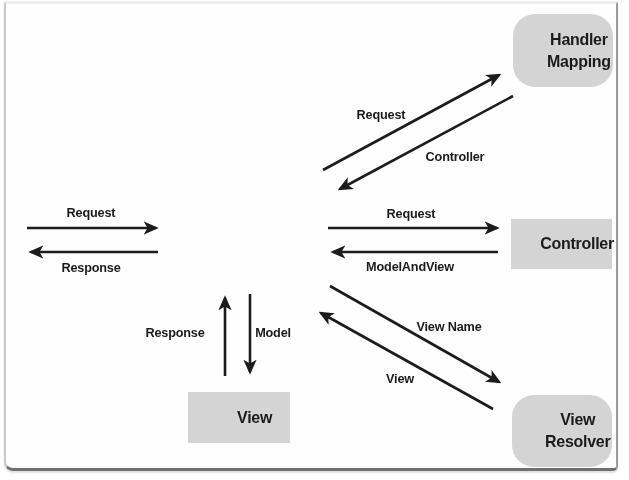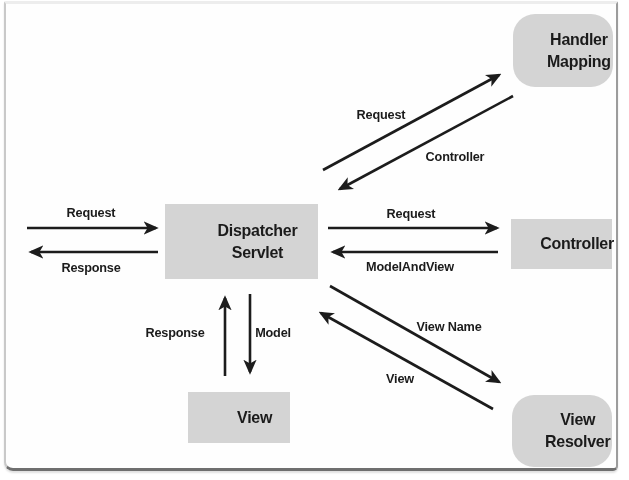--- a/index.html
+++ b/index.html
@@ -96,24 +96,20 @@
     <line x1="323" y1="170" x2="499" y2="75" marker-end="url(#ah)"></line>
     <line x1="513" y1="96" x2="340" y2="189" marker-end="url(#ah)"></line>
     <line x1="328" y1="228" x2="497" y2="228" marker-end="url(#ah)"></line>
     <line x1="498" y1="252" x2="333" y2="252" marker-end="url(#ah)"></line>
     <line x1="330" y1="286" x2="499" y2="382" marker-end="url(#ah)"></line>
     <line x1="493" y1="409" x2="321" y2="313" marker-end="url(#ah)"></line>
     <line x1="225" y1="376" x2="225" y2="298" marker-end="url(#ah)"></line>
     <line x1="250" y1="294" x2="250" y2="372" marker-end="url(#ah)"></line>
   </svg>
 
-  <div class="node n-dispatcher">
-    <span class="node-label">Dispatcher
-Servlet</span>
-  </div>
   <div class="node rounded n-handler">
     <span class="node-label">Handler
 Mapping</span>
   </div>
   <div class="node n-controller">
     <span class="node-label">Controller</span>
   </div>
   <div class="node rounded n-resolver">
     <span class="node-label">View
 Resolver</span>

